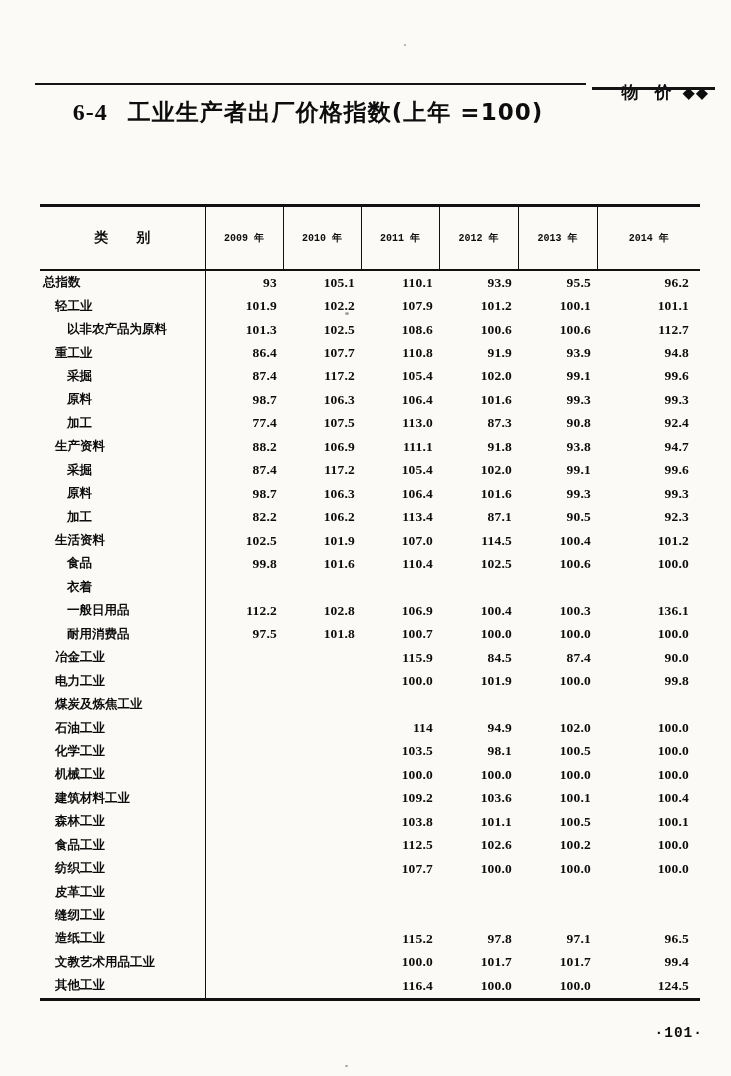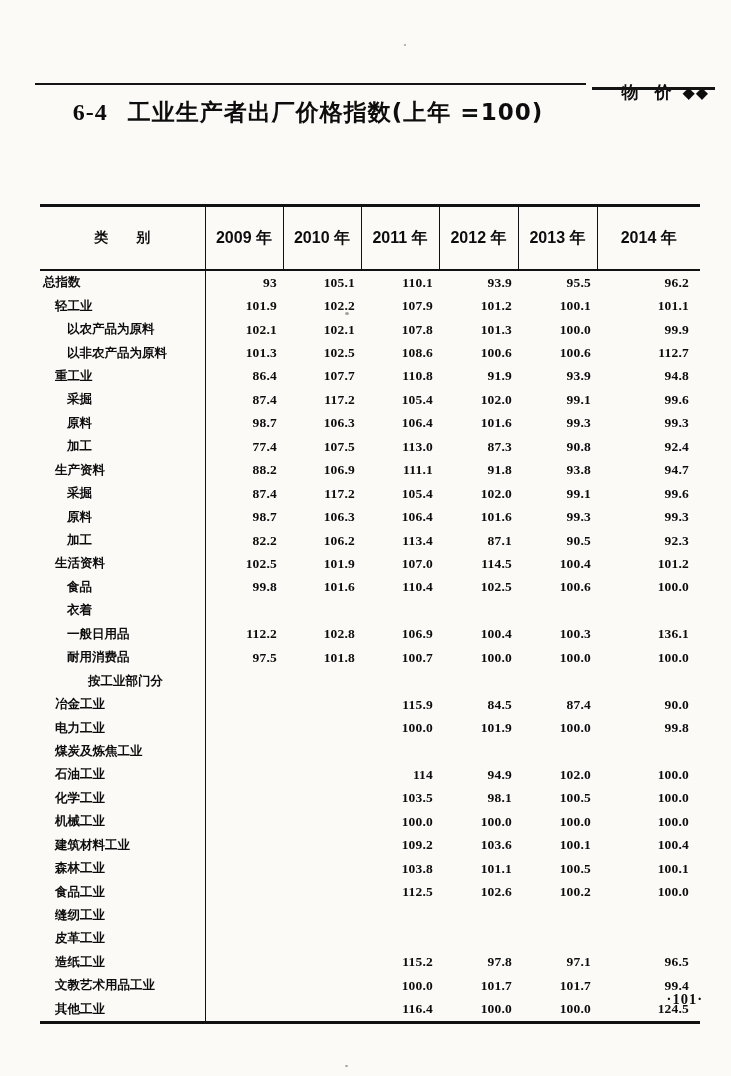--- a/index.html
+++ b/index.html
@@ -65,22 +65,22 @@
   thead th {
     height: 62px;
     font-size: 14px; font-weight: 700;
     text-align: center; vertical-align: middle;
     border-bottom: 2.5px solid #111;
     white-space: pre;
     padding: 0;
   }
   thead th.year-th {
     border-left: 1.6px solid #111;
-    font-family: Liberation Sans, sans-serif;
-    font-size: 16px;
+    font-family: Liberation Mono, monospace;
+    font-size: 10px;
   }
   thead th.cat-th { letter-spacing: 0; }
 
   tbody td {
     height: 23.45px;
     padding: 0;
     vertical-align: middle;
     font-size: 12.5px;
     overflow: hidden;
   }
@@ -99,22 +99,22 @@
   }
   tbody td.val.last { padding-right: 11px; }
 
   td.cat.ind0 { padding-left: 3px; }
   td.cat.ind1 { padding-left: 15px; }
   td.cat.ind2 { padding-left: 27px; }
   td.cat.ind3 { padding-left: 48px; }
 
   
   .page-num {
-    position: absolute; top: 991px; right: 28px;
-    font-family: Liberation Serif, serif;
+    position: absolute; top: 1025px; right: 28px;
+    font-family: Liberation Mono, monospace;
     font-weight: 700; font-size: 14.5px;
     letter-spacing: 1px;
   }
 
   
   .speck { position: absolute; background: #555; border-radius: 50%; opacity: .55; }
   .sp1 { left: 345px; top: 312px; width: 4px; height: 3px; }
   .sp2 { left: 404px; top: 44px;  width: 2px; height: 2px; }
   .sp4 { left: 345px; top: 1065px; width: 3px; height: 2px; }
 </style>
@@ -166,29 +166,20 @@
       <tr>
     <td class="cat ind1">轻工业</td>
     <td class="val">101.9</td>
     <td class="val">102.2</td>
     <td class="val">107.9</td>
     <td class="val">101.2</td>
     <td class="val">100.1</td>
     <td class="val last">101.1</td>
   </tr>
       <tr>
-    <td class="cat ind2">以农产品为原料</td>
-    <td class="val">102.1</td>
-    <td class="val">102.1</td>
-    <td class="val">107.8</td>
-    <td class="val">101.3</td>
-    <td class="val">100.0</td>
-    <td class="val last">99.9</td>
-  </tr>
-      <tr>
     <td class="cat ind2">以非农产品为原料</td>
     <td class="val">101.3</td>
     <td class="val">102.5</td>
     <td class="val">108.6</td>
     <td class="val">100.6</td>
     <td class="val">100.6</td>
     <td class="val last">112.7</td>
   </tr>
       <tr>
     <td class="cat ind1">重工业</td>
@@ -301,29 +292,20 @@
       <tr>
     <td class="cat ind2">耐用消费品</td>
     <td class="val">97.5</td>
     <td class="val">101.8</td>
     <td class="val">100.7</td>
     <td class="val">100.0</td>
     <td class="val">100.0</td>
     <td class="val last">100.0</td>
   </tr>
       <tr>
-    <td class="cat ind3">按工业部门分</td>
-    <td class="val"></td>
-    <td class="val"></td>
-    <td class="val"></td>
-    <td class="val"></td>
-    <td class="val"></td>
-    <td class="val last"></td>
-  </tr>
-      <tr>
     <td class="cat ind1">冶金工业</td>
     <td class="val"></td>
     <td class="val"></td>
     <td class="val">115.9</td>
     <td class="val">84.5</td>
     <td class="val">87.4</td>
     <td class="val last">90.0</td>
   </tr>
       <tr>
     <td class="cat ind1">电力工业</td>
@@ -391,30 +373,39 @@
       <tr>
     <td class="cat ind1">食品工业</td>
     <td class="val"></td>
     <td class="val"></td>
     <td class="val">112.5</td>
     <td class="val">102.6</td>
     <td class="val">100.2</td>
     <td class="val last">100.0</td>
   </tr>
       <tr>
+    <td class="cat ind1">纺织工业</td>
+    <td class="val"></td>
+    <td class="val"></td>
+    <td class="val">107.7</td>
+    <td class="val">100.0</td>
+    <td class="val">100.0</td>
+    <td class="val last">100.0</td>
+  </tr>
+      <tr>
+    <td class="cat ind1">皮革工业</td>
+    <td class="val"></td>
+    <td class="val"></td>
+    <td class="val"></td>
+    <td class="val"></td>
+    <td class="val"></td>
+    <td class="val last"></td>
+  </tr>
+      <tr>
     <td class="cat ind1">缝纫工业</td>
-    <td class="val"></td>
-    <td class="val"></td>
-    <td class="val"></td>
-    <td class="val"></td>
-    <td class="val"></td>
-    <td class="val last"></td>
-  </tr>
-      <tr>
-    <td class="cat ind1">皮革工业</td>
     <td class="val"></td>
     <td class="val"></td>
     <td class="val"></td>
     <td class="val"></td>
     <td class="val"></td>
     <td class="val last"></td>
   </tr>
       <tr>
     <td class="cat ind1">造纸工业</td>
     <td class="val"></td>

